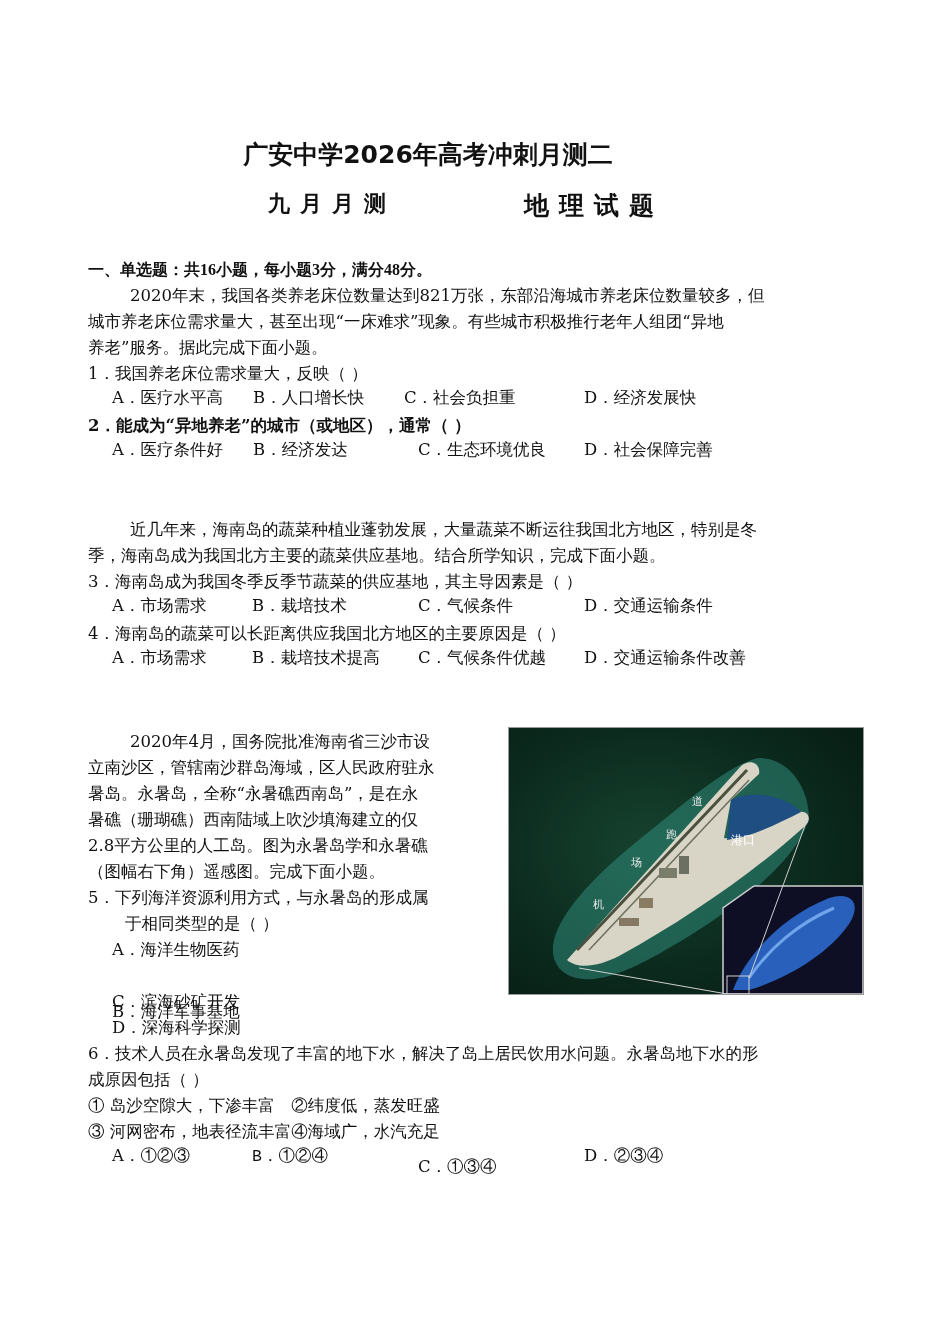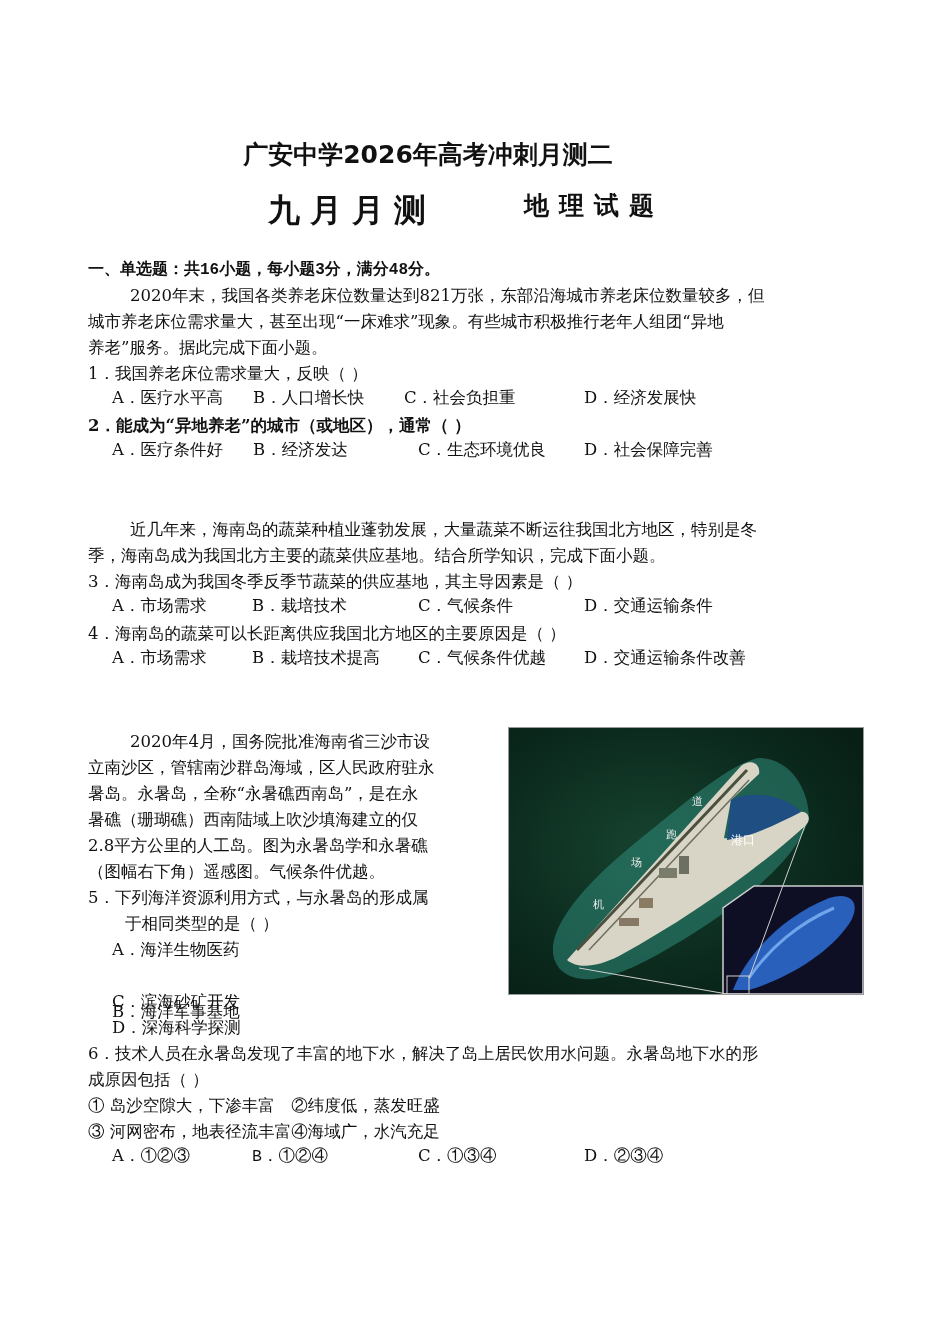--- a/index.html
+++ b/index.html
@@ -2,25 +2,25 @@
 <html><head>
 <meta charset="utf-8">
 <style>
   html, body { margin: 0; padding: 0; background: #ffffff; }
   body { width: 950px; height: 1344px; position: relative; overflow: hidden;
          font-family: "DejaVu Serif", "Liberation Serif", serif; color: #111; }
   .page { position: absolute; left: 0; top: 0; width: 950px; height: 1344px; }
   .title1 { position: absolute; top: 138px; left: 0; width: 856px; text-align: center;
             font-family: "DejaVu Sans", sans-serif; font-weight: bold; font-size: 25px; letter-spacing: 0px; }
   .title2 { position: absolute; top: 189px; left: 268px; font-family: "DejaVu Sans", sans-serif;
-            font-weight: bold; font-size: 32px; letter-spacing: 10px; }
+            font-weight: bold; font-size: 22px; letter-spacing: 10px; }
   .title3 { position: absolute; top: 189px; left: 524px; font-family: "DejaVu Sans", sans-serif;
             font-weight: bold; font-size: 25px; letter-spacing: 10px; }
   .line { position: absolute; left: 88px; font-size: 16.5px; line-height: 26px; white-space: nowrap; }
-  .section-head { font-weight: bold; font-family: Liberation Mono, monospace; font-size: 16px; }
+  .section-head { font-weight: bold; font-family: Liberation Serif, serif; font-size: 16px; }
   .indent { left: 130px; }
   .opt-row { position: absolute; left: 112px; font-size: 16.5px; white-space: nowrap; }
   .opt { position: absolute; white-space: nowrap; }
   .photo { position: absolute; left: 508px; top: 727px; width: 354px; height: 266px;
            background: #0a2a1e; overflow: hidden; border: 1px solid #999; }
 </style>
 </head>
 <body>
 
 <div class="page">
@@ -68,21 +68,21 @@
     <span class="opt" style="left:140px;">B．栽培技术提高</span>
     <span class="opt" style="left:306px;">C．气候条件优越</span>
     <span class="opt" style="left:472px;">D．交通运输条件改善</span>
   </div>
 
   <div class="line indent" style="top:729px;">2020年4月，国务院批准海南省三沙市设</div>
   <div class="line" style="top:755px;">立南沙区，管辖南沙群岛海域，区人民政府驻永</div>
   <div class="line" style="top:781px;">暑岛。永暑岛，全称“永暑礁西南岛”，是在永</div>
   <div class="line" style="top:807px;">暑礁（珊瑚礁）西南陆域上吹沙填海建立的仅</div>
   <div class="line" style="top:833px;">2.8平方公里的人工岛。图为永暑岛学和永暑礁</div>
-  <div class="line" style="top:859px;">（图幅右下角）遥感图。气候条件优越。</div>
+  <div class="line" style="top:859px;">（图幅右下角）遥感图。完成下面小题。</div>
 
   <div class="line" style="top:885px;">5．下列海洋资源利用方式，与永暑岛的形成属</div>
   <div class="line" style="top:911px;margin-left:37px;">于相同类型的是（    ）</div>
   <div class="line" style="top:937px; left:112px;">A．海洋生物医药</div>
   <div class="line" style="top:963px; left:112px;margin-top:36px;">B．海洋军事基地</div>
   <div class="line" style="top:989px; left:112px;">C．滨海砂矿开发</div>
   <div class="line" style="top:1015px; left:112px;">D．深海科学探测</div>
 
   <div class="photo">
     <svg width="354" height="266" viewBox="0 0 354 266" xmlns="http://www.w3.org/2000/svg">
@@ -125,17 +125,17 @@
     </svg>
   </div>
 
   <div class="line" style="top:1041px;">6．技术人员在永暑岛发现了丰富的地下水，解决了岛上居民饮用水问题。永暑岛地下水的形</div>
   <div class="line" style="top:1067px;">成原因包括（    ）</div>
   <div class="line" style="top:1093px;">① 岛沙空隙大，下渗丰富　②纬度低，蒸发旺盛</div>
   <div class="line" style="top:1119px;">③ 河网密布，地表径流丰富④海域广，水汽充足</div>
   <div class="opt-row" style="top:1145px;">
     <span class="opt" style="left:0px;">A．①②③</span>
     <span class="opt" style="left:140px;font-family:Liberation Mono, monospace;">B．①②④</span>
-    <span class="opt" style="left:306px;">C．①③④</span>
+    <span class="opt" style="left:306px;margin-top:11px;">C．①③④</span>
     <span class="opt" style="left:472px;">D．②③④</span>
   </div>
 
 </div>
 
 </body></html>

